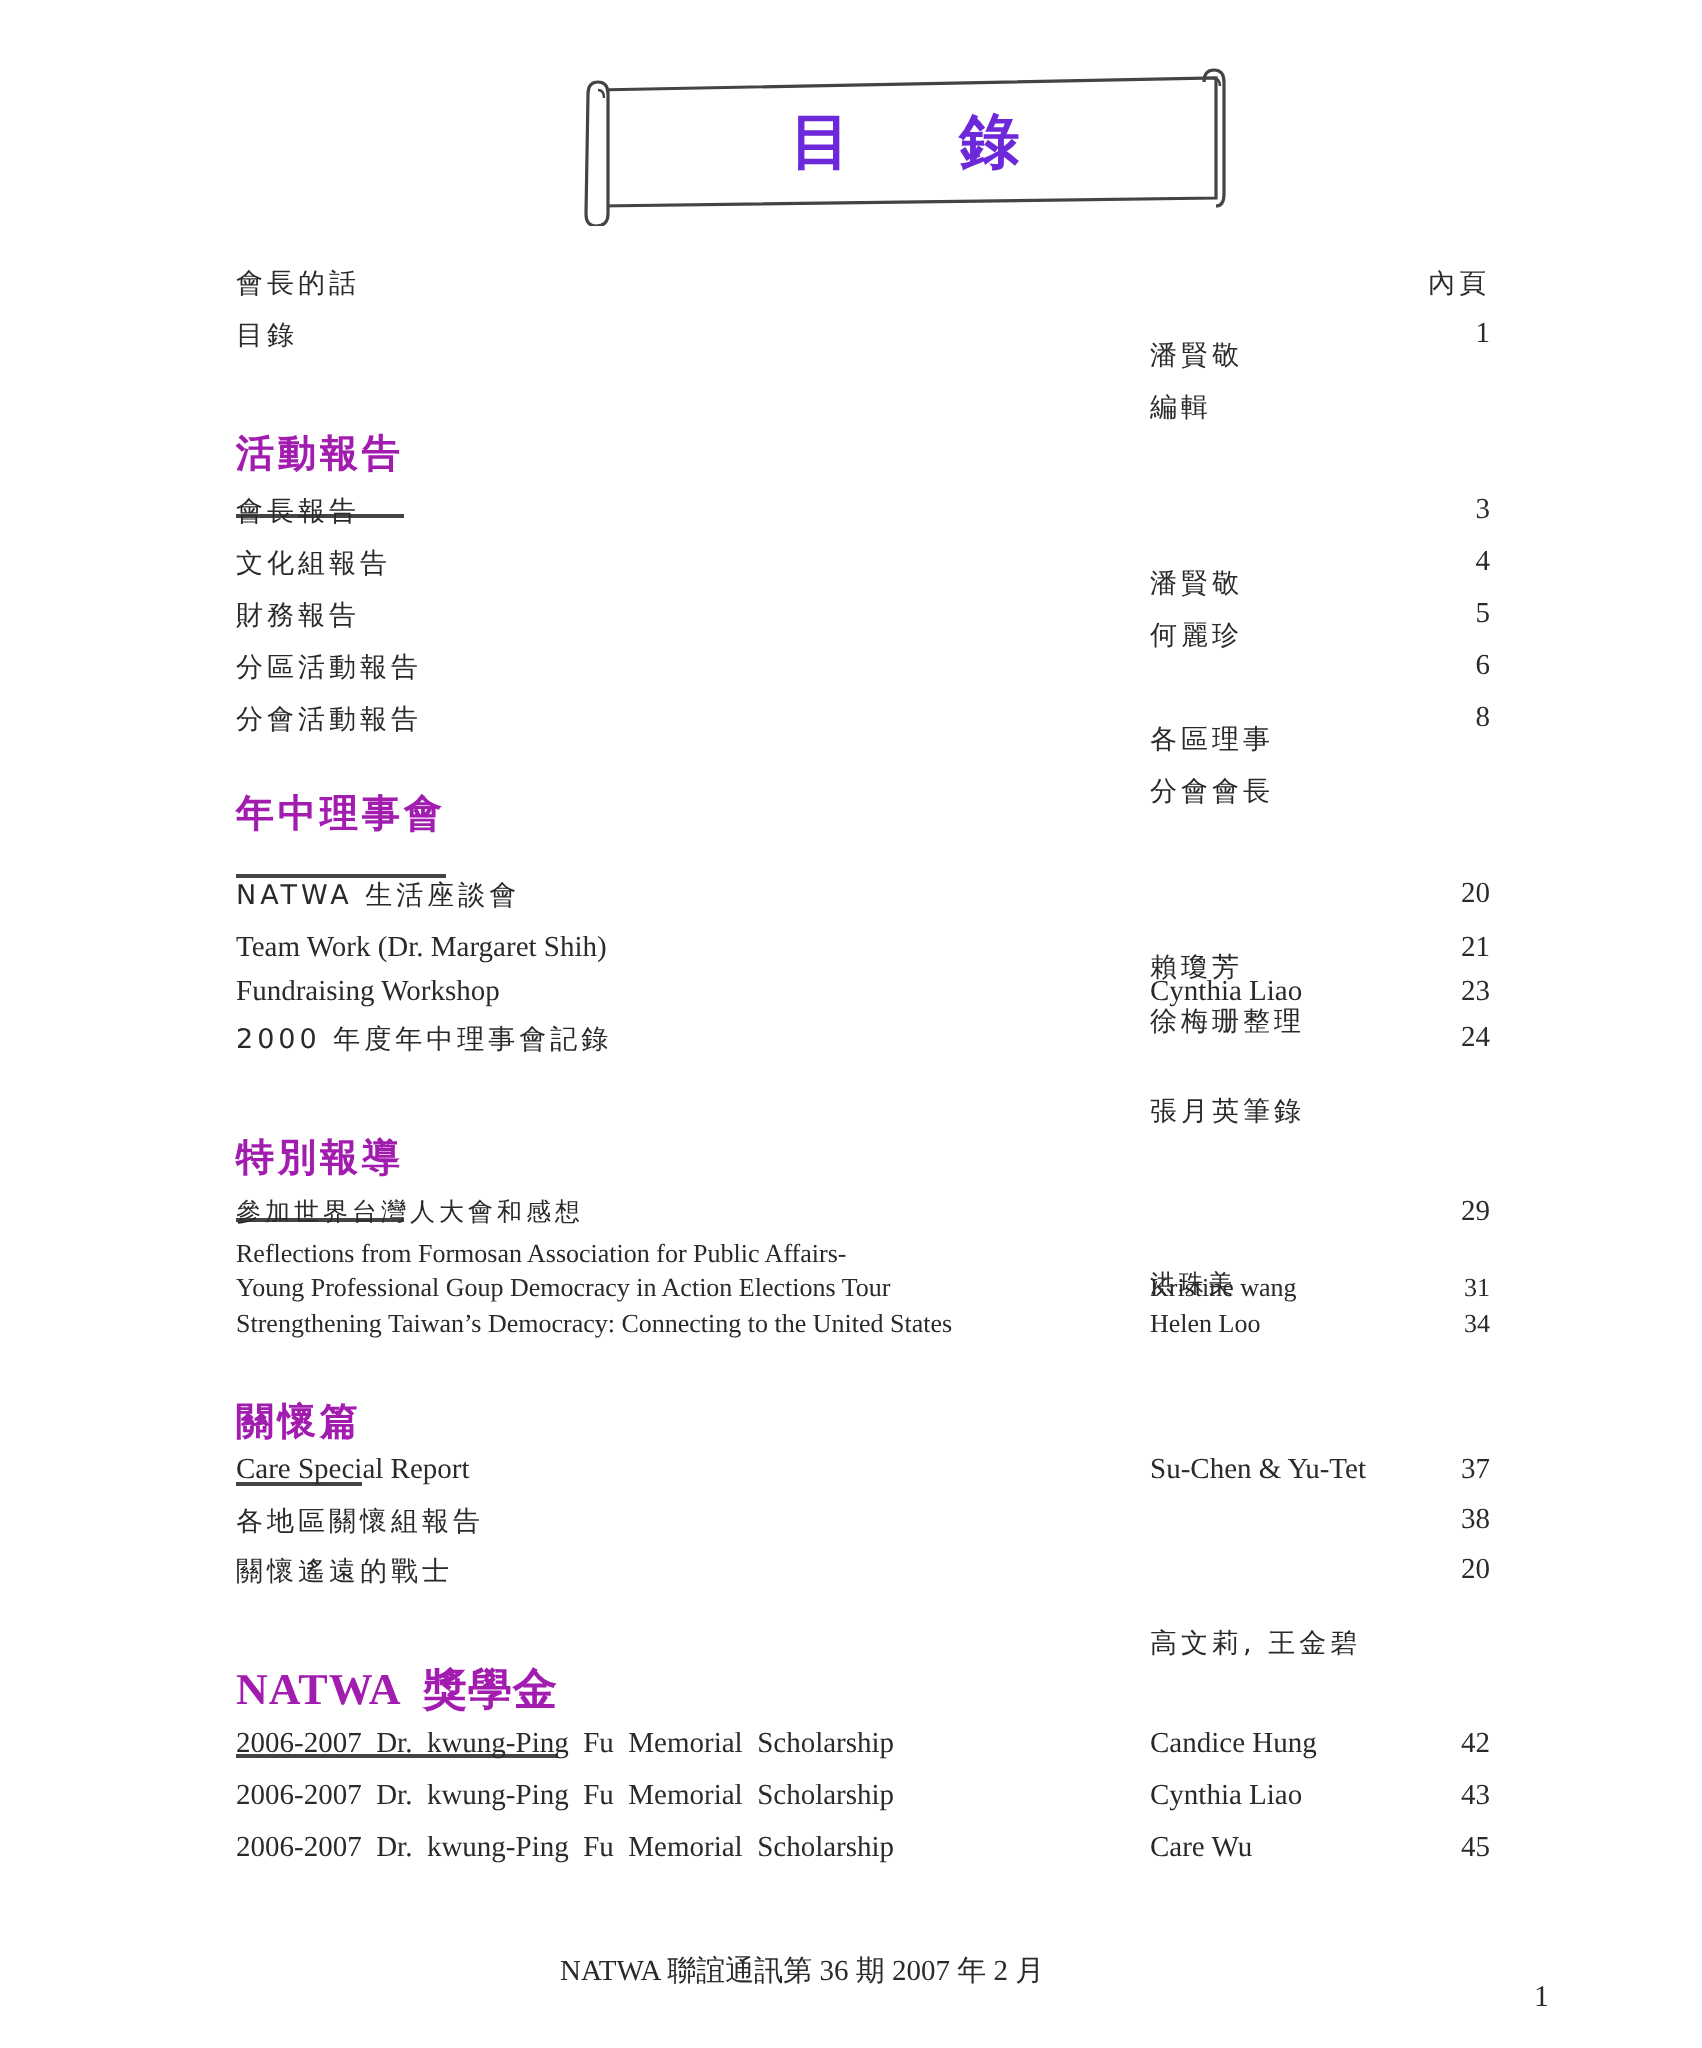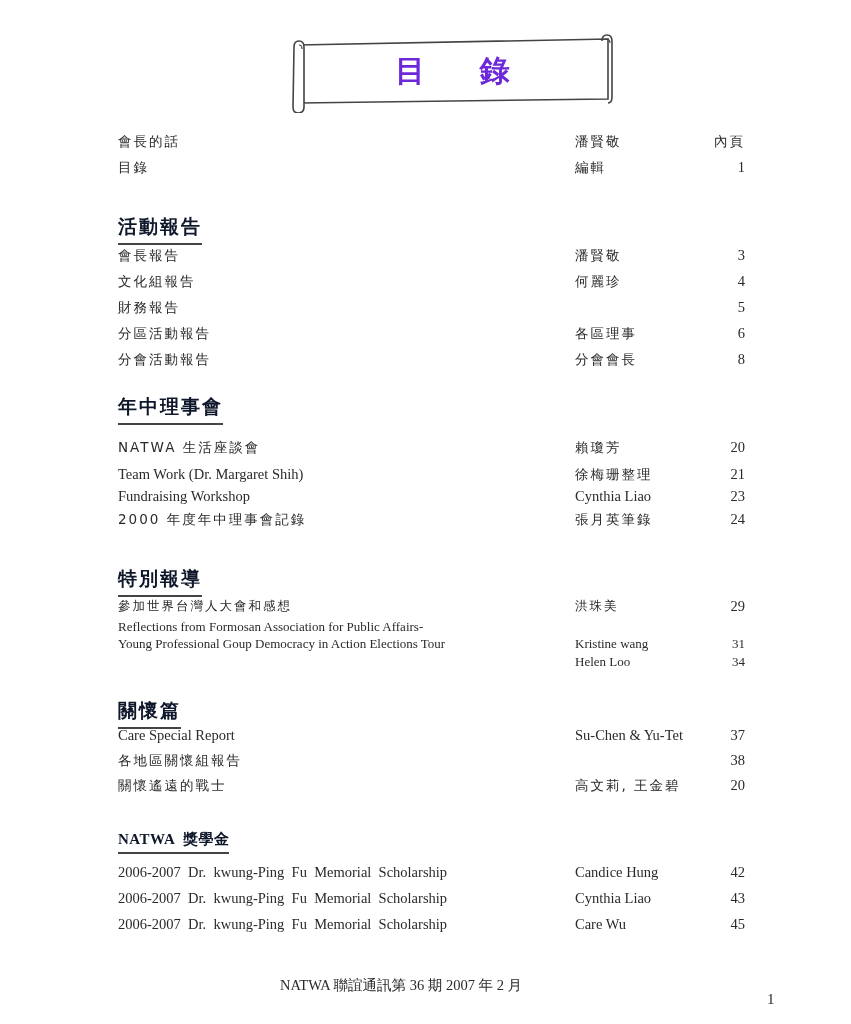--- a/index.html
+++ b/index.html
@@ -6,27 +6,27 @@
   body { width: 851px; height: 1024px; position: relative; overflow: hidden;
          font-family: "DejaVu Serif", "Liberation Serif", serif; color: #2a2a2a; }
   .banner { position: absolute; left: 290px; top: 33px; width: 325px; height: 80px; }
   .banner svg { position: absolute; left: 0; top: 0; }
   .banner-title { position: absolute; left: 0; top: 18px; width: 100%; text-align: center;
                   font-size: 30px; font-weight: bold; letter-spacing: 22px; color: #6d28d9; padding-left: 22px; box-sizing: border-box; }
   .row { position: absolute; left: 118px; width: 627px; height: 22px; font-size: 14.5px; }
   .row .t { position: absolute; left: 0; top: 0; white-space: nowrap; font-family: "Liberation Serif", serif; }
   .row .t.cjk { font-family: "DejaVu Sans", sans-serif; font-size: 13.5px; letter-spacing: 2px; }
   .row .a { position: absolute; left: 457px; top: 0; white-space: nowrap; font-family: "Liberation Serif", serif; }
-  .row .a.cjk { font-family: "DejaVu Sans", sans-serif; font-size: 13.5px; letter-spacing: 2px; }
+  .row .a.cjk { font-family: "DejaVu Sans", sans-serif; font-size: 13.5px; letter-spacing: 2px; margin-top: 36px; }
   .row .p { position: absolute; right: 0; top: 0; font-family: "Liberation Serif", serif; }
   .row .p.cjk { font-family: "DejaVu Sans", sans-serif; font-size: 13.5px; letter-spacing: 2px; }
   .row.small { font-size: 13px; text-align: right; }
   .sec { position: absolute; left: 118px; font-size: 19px; font-weight: bold; letter-spacing: 2px;
-         border-bottom: 2px solid #444; padding-bottom: 3px; font-family: "DejaVu Sans", sans-serif; color: #0f172a; }
-  .sec.latin { font-family: "Liberation Serif", serif; font-size: 15px; letter-spacing: 0.5px; }
+         border-bottom: 2px solid #444; padding-bottom: 17px; font-family: "DejaVu Sans", sans-serif; color: #a21caf; }
+  .sec.latin { font-family: "Liberation Serif", serif; font-size: 22px; letter-spacing: 0.5px; }
   .footer { position: absolute; left: 280px; top: 976px; font-size: 14.5px; font-family: "Liberation Serif", serif; }
   .pagenum { position: absolute; left: 767px; top: 991px; font-size: 15px; font-family: "Liberation Serif", serif; }
 </style>
 </head>
 <body>
 
 <div class="banner">
   <svg width="325" height="80" viewBox="0 0 325 80">
     <path d="M8 12 L318 6 L318 66 L10 70 Z" fill="none" stroke="#444" stroke-width="1.6"></path>
     <path d="M4 14 Q4 8 9 8 Q14 8 14 14 L14 74 Q14 80 8 80 Q3 80 3 74 Z" fill="#fff" stroke="#444" stroke-width="1.6"></path>
@@ -105,20 +105,21 @@
 </div>
 <div class="row small" style="top:619px">
   <span class="t">Reflections from Formosan Association for Public Affairs-</span>
 </div>
 <div class="row small" style="top:636px">
   <span class="t">Young Professional Goup Democracy in Action Elections Tour</span>
   <span class="a">Kristine wang</span>
   <span class="p">31</span>
 </div>
 <div class="row small" style="top:654px">
+  <span class="t">Strengthening Taiwan’s Democracy: Connecting to the United States</span>
   <span class="a">Helen Loo</span>
   <span class="p">34</span>
 </div>
 
 <div class="sec" style="top:698px">關懷篇</div>
 <div class="row" style="top:727px">
   <span class="t">Care Special Report</span>
   <span class="a">Su-Chen &amp; Yu-Tet</span>
   <span class="p">37</span>
 </div>

